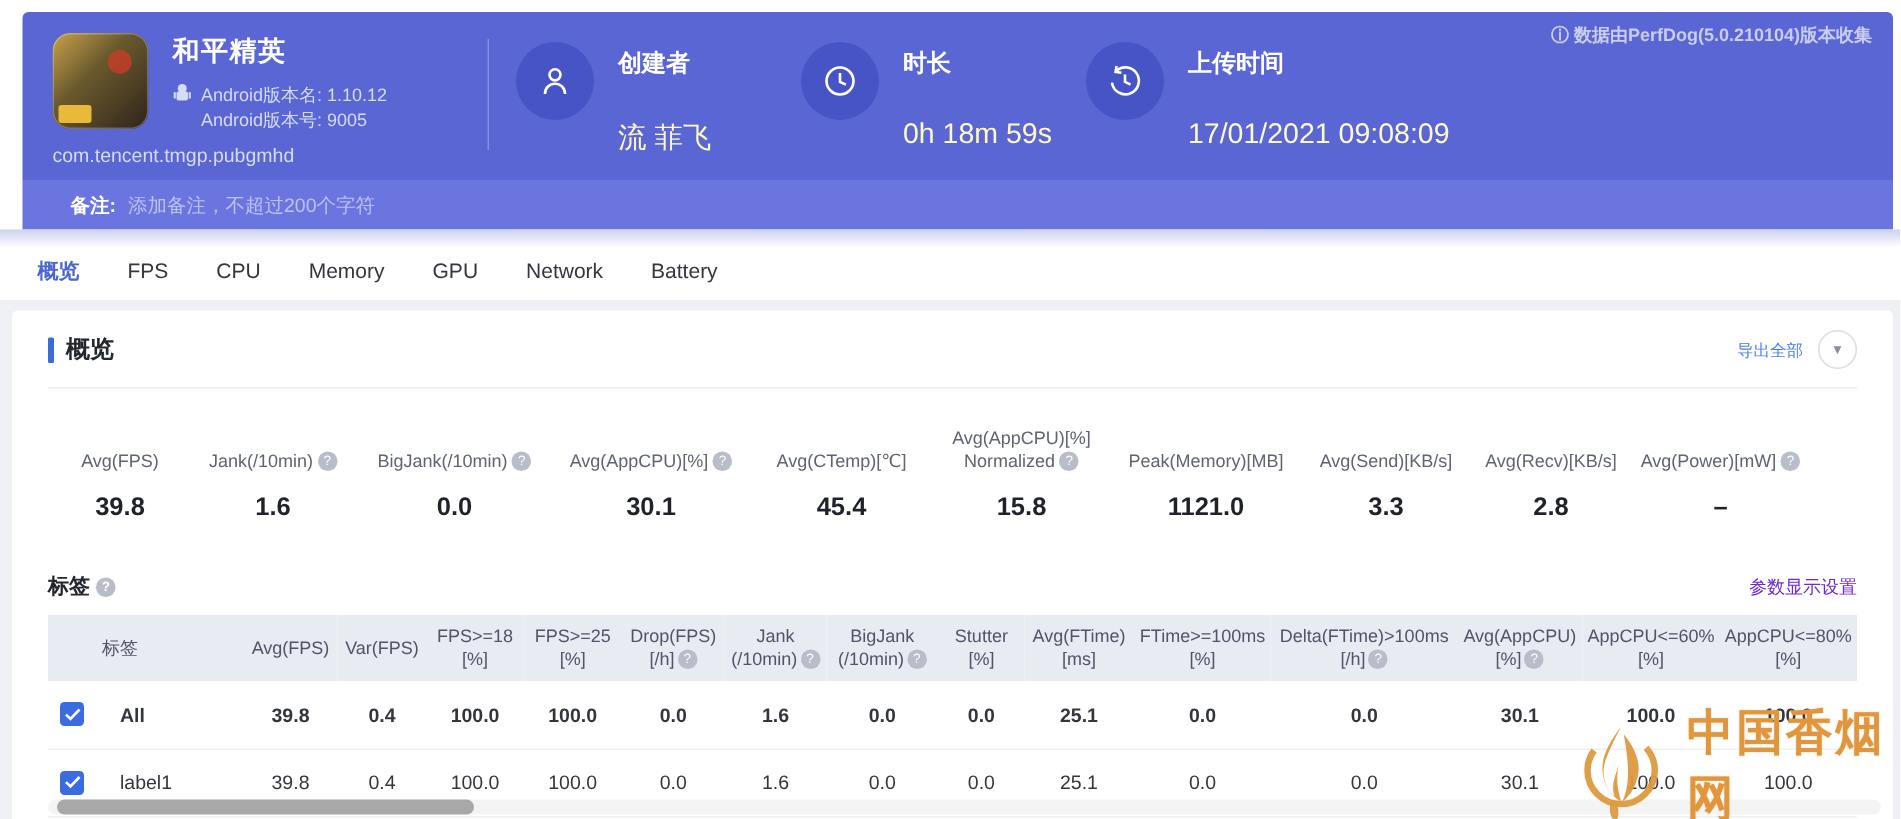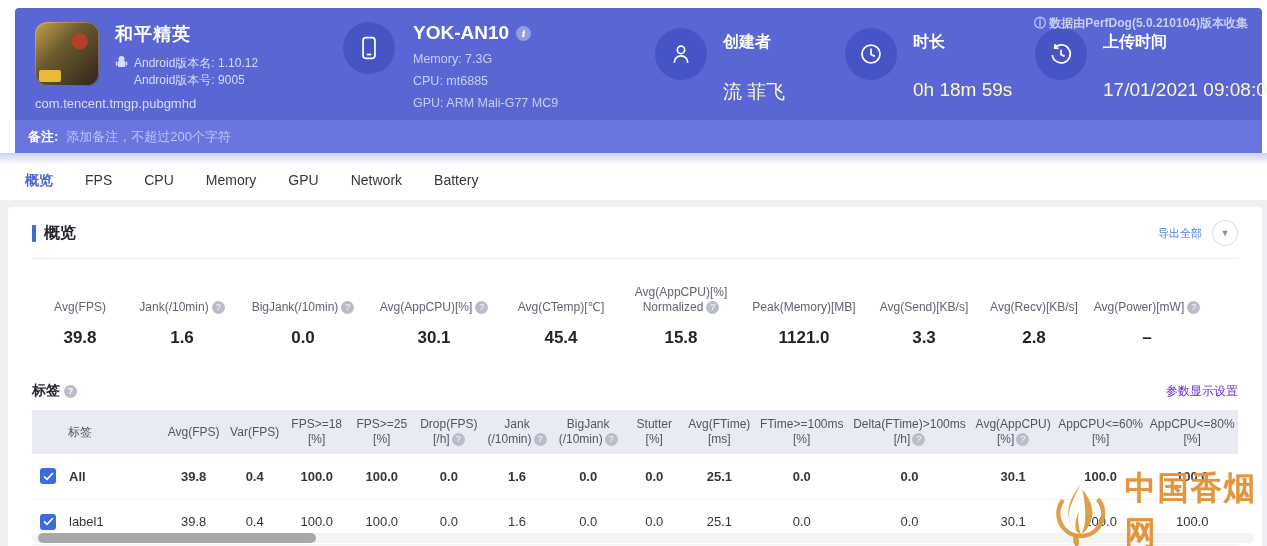--- a/index.html
+++ b/index.html
@@ -32,21 +32,21 @@
   .meta-block.wide { width:250px; }
   .meta-label { font-size:16px; font-weight:bold; margin-top:4px; }
   .meta-value { font-size:19px; color:#fef9c3; margin-top:26px; }
   .collect { position:absolute; top:7px; right:14px; font-size:12px; color:#c9cdf0;font-weight:bold; }
   .iinfo { display:inline-flex; width:15px; height:15px; border-radius:50%;
       background:rgba(255,255,255,.35); color:#fff; font-size:10px; font-style:italic;
       align-items:center; justify-content:center; font-family:"DejaVu Serif",serif; }
 
   
   .remark { position:absolute; left:15px; right:5px; top:120px; height:33px;
-      background:#6a75e0; display:flex; align-items:center; padding-left:13px;
+      background:#6a75e0; display:flex; align-items:center; padding-left:32px;
       font-size:13px; cursor:text; }
   .remark b { color:#fff; font-weight:bold; margin-right:8px; }
   .remark span.ph { color:rgba(255,255,255,.55); }
   .hdr-fade { position:absolute; left:0; right:0; top:153px; height:12px;
       background:linear-gradient(#cdd1f1, rgba(255,255,255,0)); }
 
   
   .tabs { position:absolute; left:25px; top:168px; display:flex; gap:32px; font-size:14px; color:#33373d; }
   .tab { cursor:pointer; padding:4px 0; }
   .tab.active { color:#4b66d2; font-weight:bold; }
@@ -78,21 +78,21 @@
   .settings-link { color:#6d28d9; font-size:12px; cursor:pointer; }
 
   table.grid { width:100%; border-collapse:collapse; margin-top:10px; table-layout:fixed; }
   table.grid thead td { background:#e9ebf3; font-size:12px; color:#4e5566; text-align:center;
       height:44px; line-height:15px; padding:0 2px; }
   table.grid tbody td { font-size:13px; color:#33373d; text-align:center; height:45px; }
   table.grid tbody tr { border-bottom:1px solid #eef0f4; }
   td.lblcol { text-align:left !important; padding-left:8px !important; }
   .h2row { display:flex; align-items:center; justify-content:center; gap:2px; }
   tr.bold td { font-weight:bold; color:#1f2329; }
-  .rowlabel { display:flex; align-items:center; gap:13px; }
+  .rowlabel { display:flex; align-items:center; gap:24px; }
   .cb { width:16px; height:16px; border-radius:3px; background:#3a6be0; display:inline-flex;
       align-items:center; justify-content:center; cursor:pointer; flex-shrink:0; }
 
   
   .hscroll { position:absolute; left:24px; right:8px; bottom:3px; height:10px;
       background:#f4f4f5; border-radius:5px; }
   .hscroll-thumb { position:absolute; left:6px; top:0; width:278px; height:10px;
       background:#a8a8a8; border-radius:5px; cursor:grab; }
 
   
@@ -133,37 +133,20 @@
               <div>Android版本名: 1.10.12</div>
               <div>Android版本号: 9005</div>
             </span>
           </div>
           <div class="pkg">com.tencent.tmgp.pubgmhd</div>
         </div>
       </div>
 
       <div class="vsep"></div>
 
-      <div class="dev-block">
-        <div class="hdr-circle">
-          <svg class="ic" width="26" height="26" viewBox="0 0 24 24" fill="none" stroke="#fff" stroke-width="1.6">
-            <rect x="6.5" y="2.5" width="11" height="19" rx="2.5"></rect>
-              <line x1="10" y1="18" x2="14" y2="18"></line>
-          </svg>
-        </div>
-        <div>
-          <div class="dev-model">
-            <span>YOK-AN10</span>
-            <span class="iinfo">i</span>
-          </div>
-          <div class="dev-line">Memory: 7.3G</div>
-          <div class="dev-line">CPU: mt6885</div>
-          <div class="dev-line">GPU: ARM Mali-G77 MC9</div>
-        </div>
-      </div>
 
       <div class="meta-block">
         <div class="hdr-circle">
           <svg class="ic" width="26" height="26" viewBox="0 0 24 24" fill="none" stroke="#fff" stroke-width="1.6">
             <circle cx="12" cy="8.2" r="3.4"></circle>
               <path d="M5.8 20c0-3.9 2.9-6.3 6.2-6.3s6.2 2.4 6.2 6.3"></path>
           </svg>
         </div>
         <div>
           <div class="meta-label">创建者</div>

